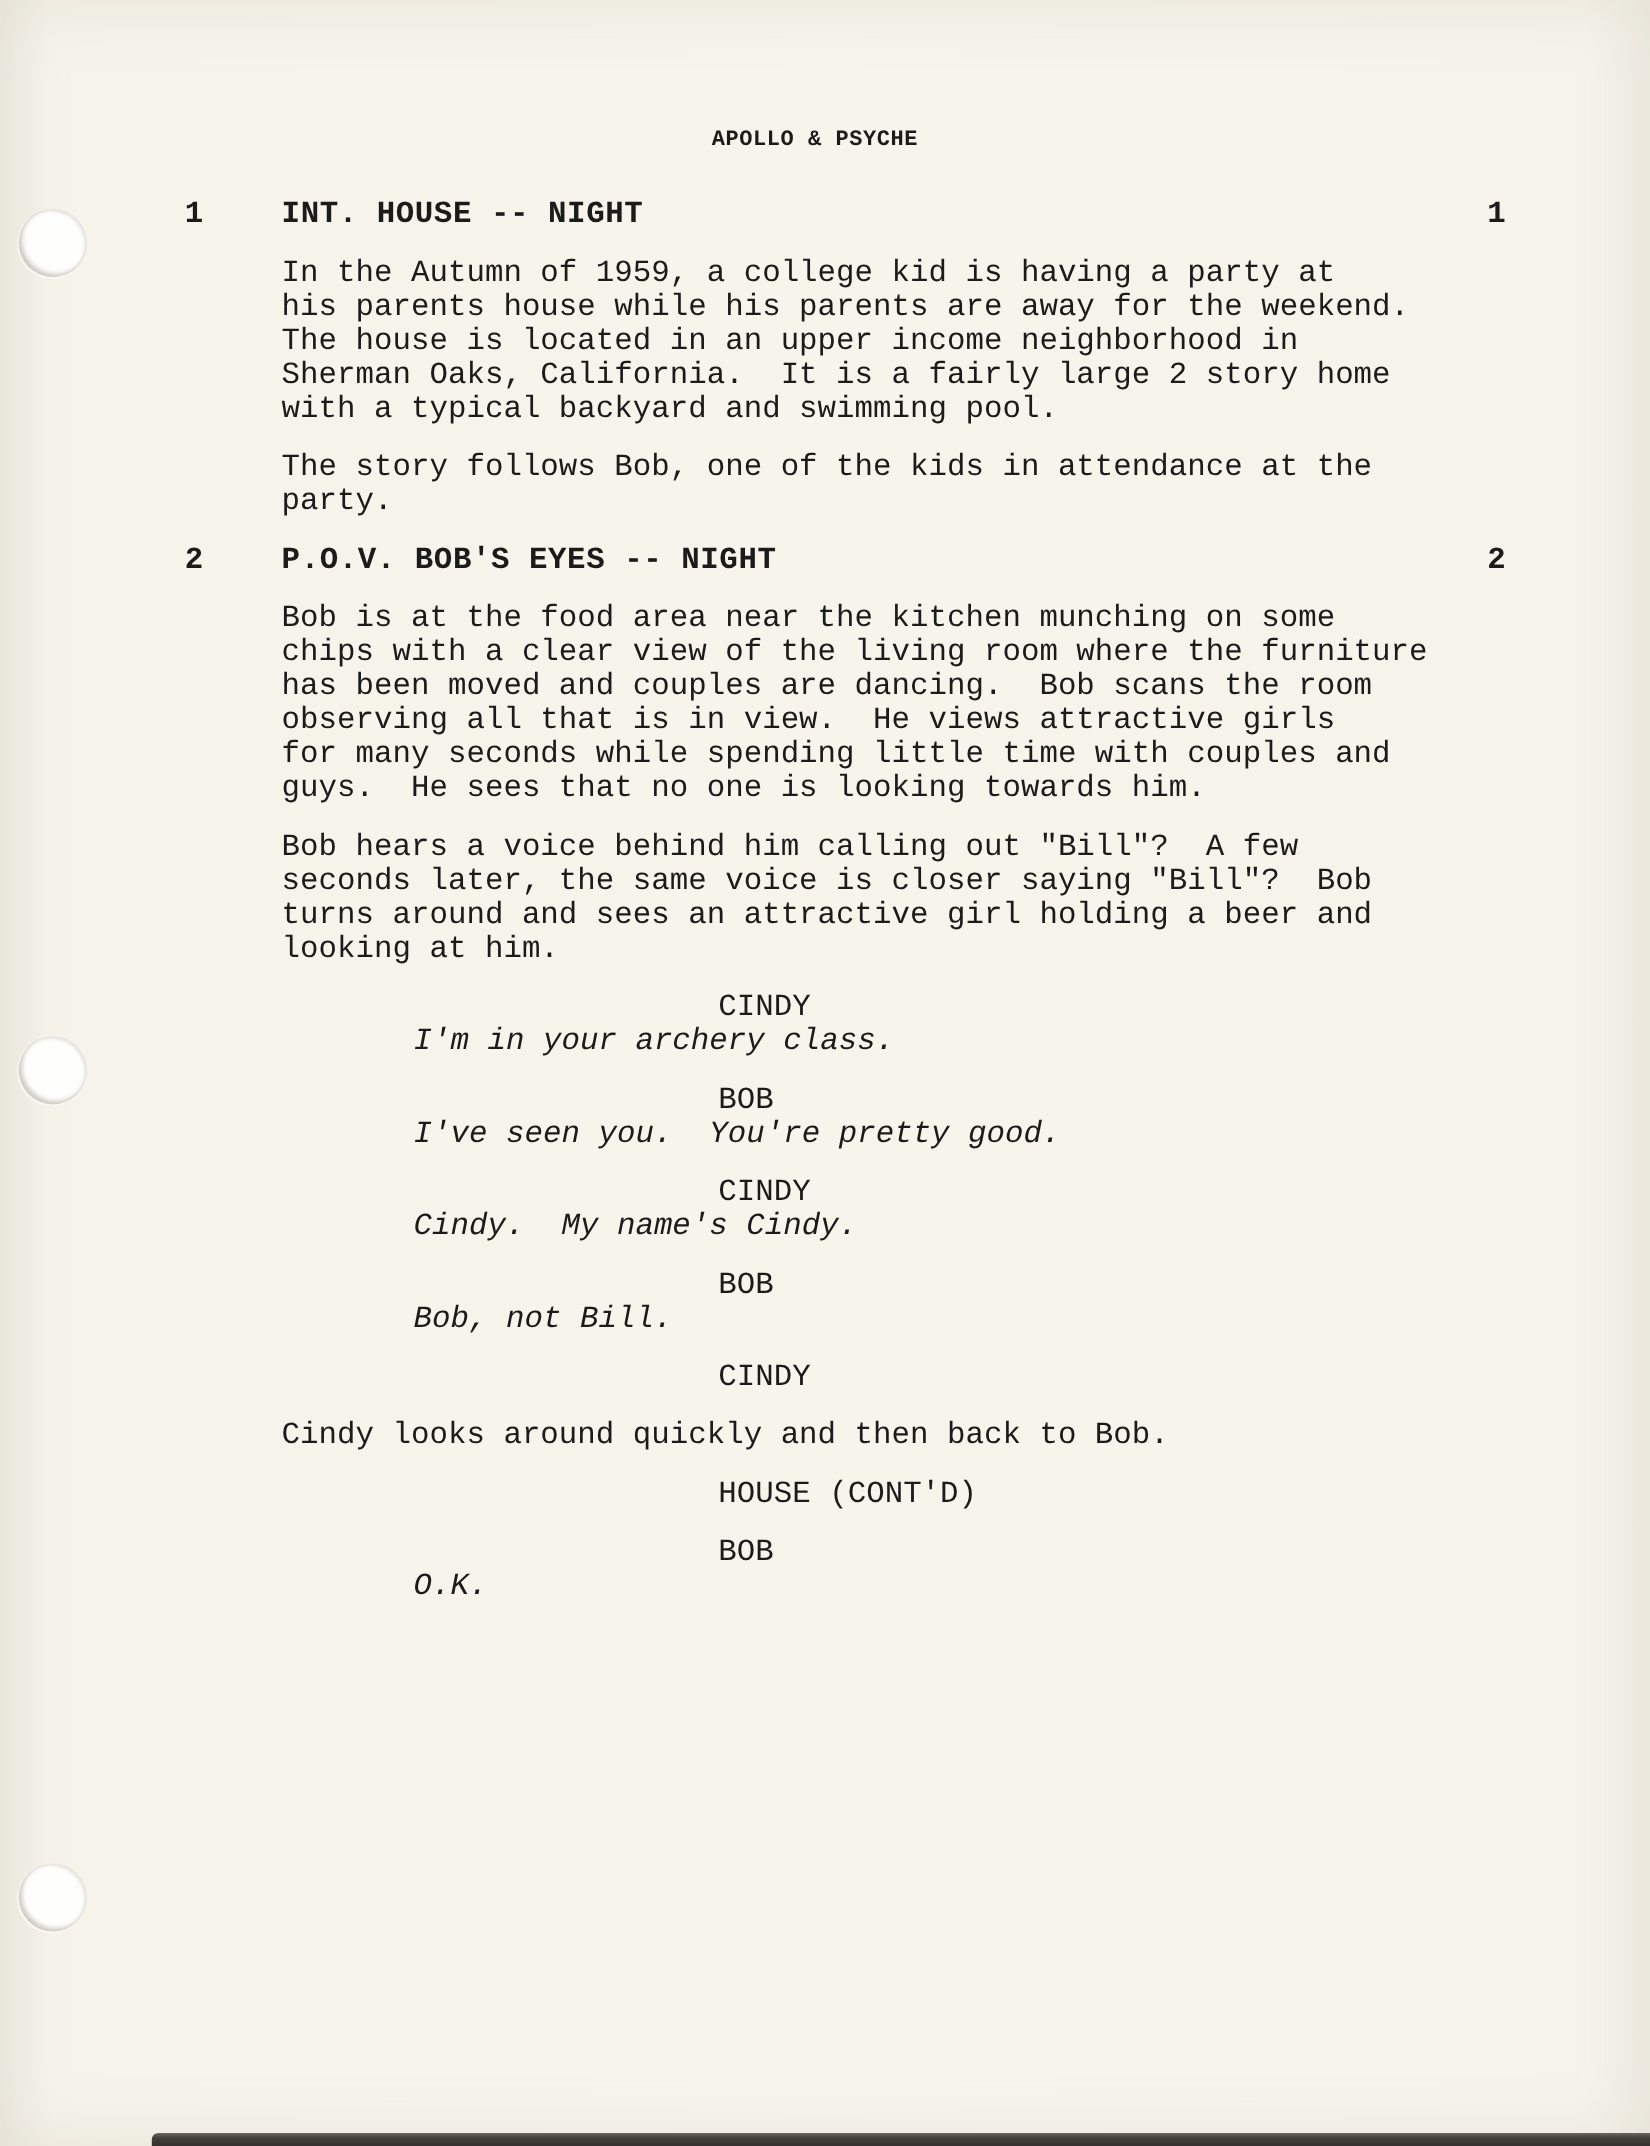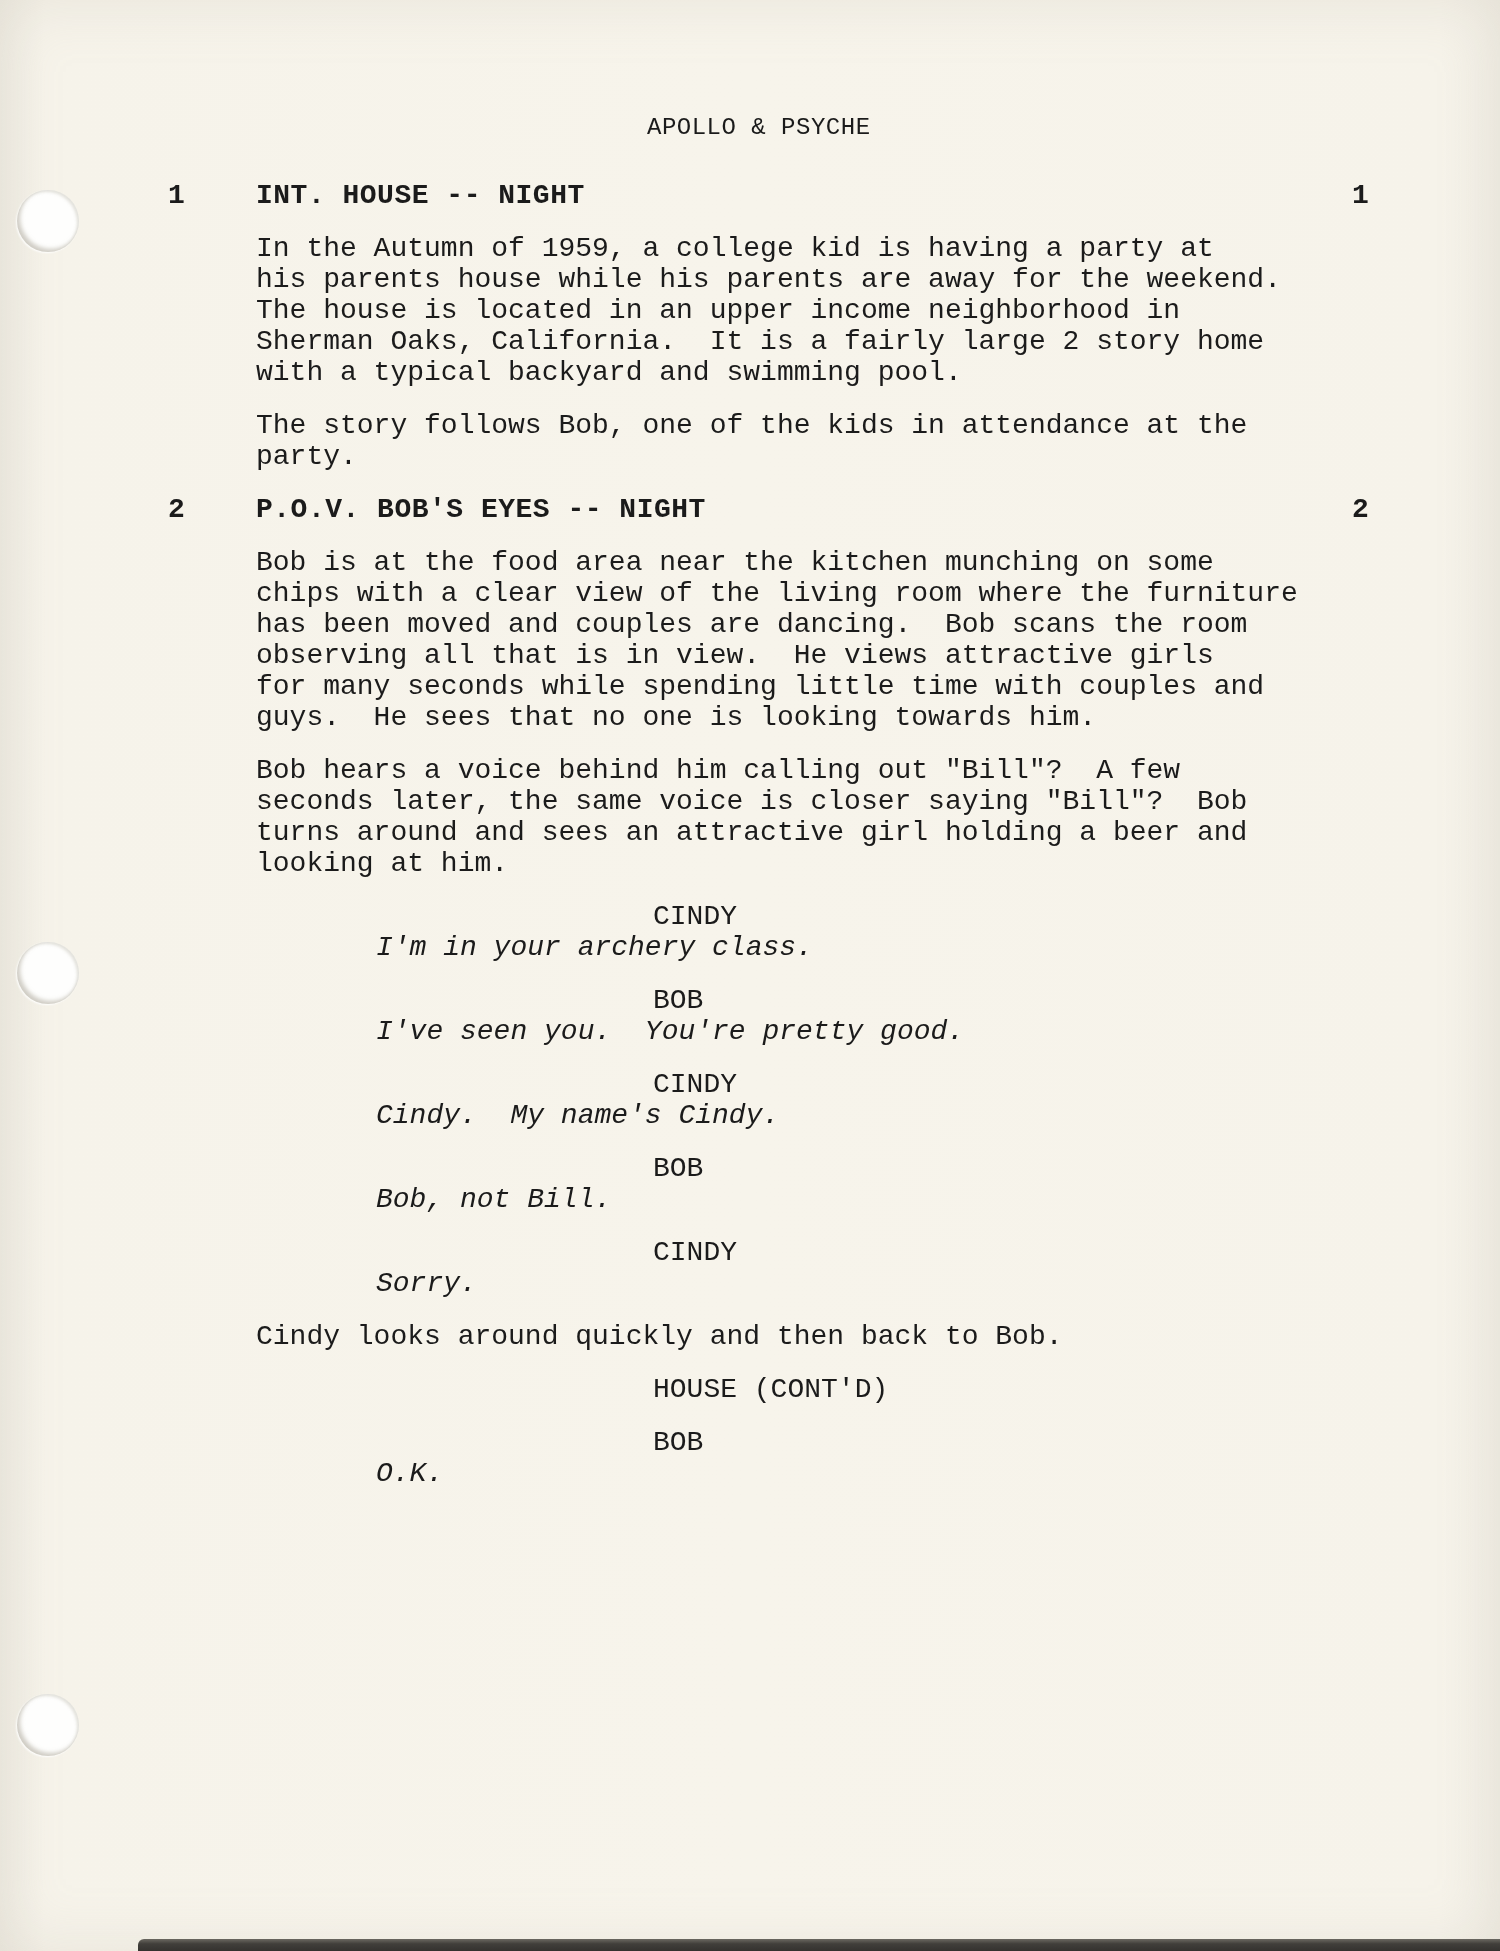--- a/index.html
+++ b/index.html
@@ -16,22 +16,22 @@
     overflow: hidden;
     font-family: "Liberation Mono", "DejaVu Sans Mono", monospace;
     color: #1b1b1b;
   }
   .content {
     position: relative;
     padding: 112px 0 0 256px;
     width: 1160px;
   }
   .title {
-    font-weight: normal;
-    font-size: 24px;
+    font-weight: bold;
+    font-size: 20px;
     line-height: 31px;
     margin-left: 391px;
     margin-bottom: 37px;
     letter-spacing: 0.5px;
     white-space: pre;
   }
   .scene-row {
     position: relative;
     font-size: 28px;
     line-height: 31px;
@@ -153,21 +153,20 @@
       <div class="line">Cindy.  My name's Cindy.</div>
     </div>
 
     <div class="dialogue-block">
       <div class="cue">BOB</div>
       <div class="line">Bob, not Bill.</div>
     </div>
 
     <div class="dialogue-block">
       <div class="cue">CINDY</div>
-      <div class="line">Sorry.</div>
     </div>
 
     <div class="action">Cindy looks around quickly and then back to Bob.</div>
 
     <div class="dialogue-block">
       <div class="cue">HOUSE (CONT'D)</div>
     </div>
 
     <div class="dialogue-block">
       <div class="cue">BOB</div>

